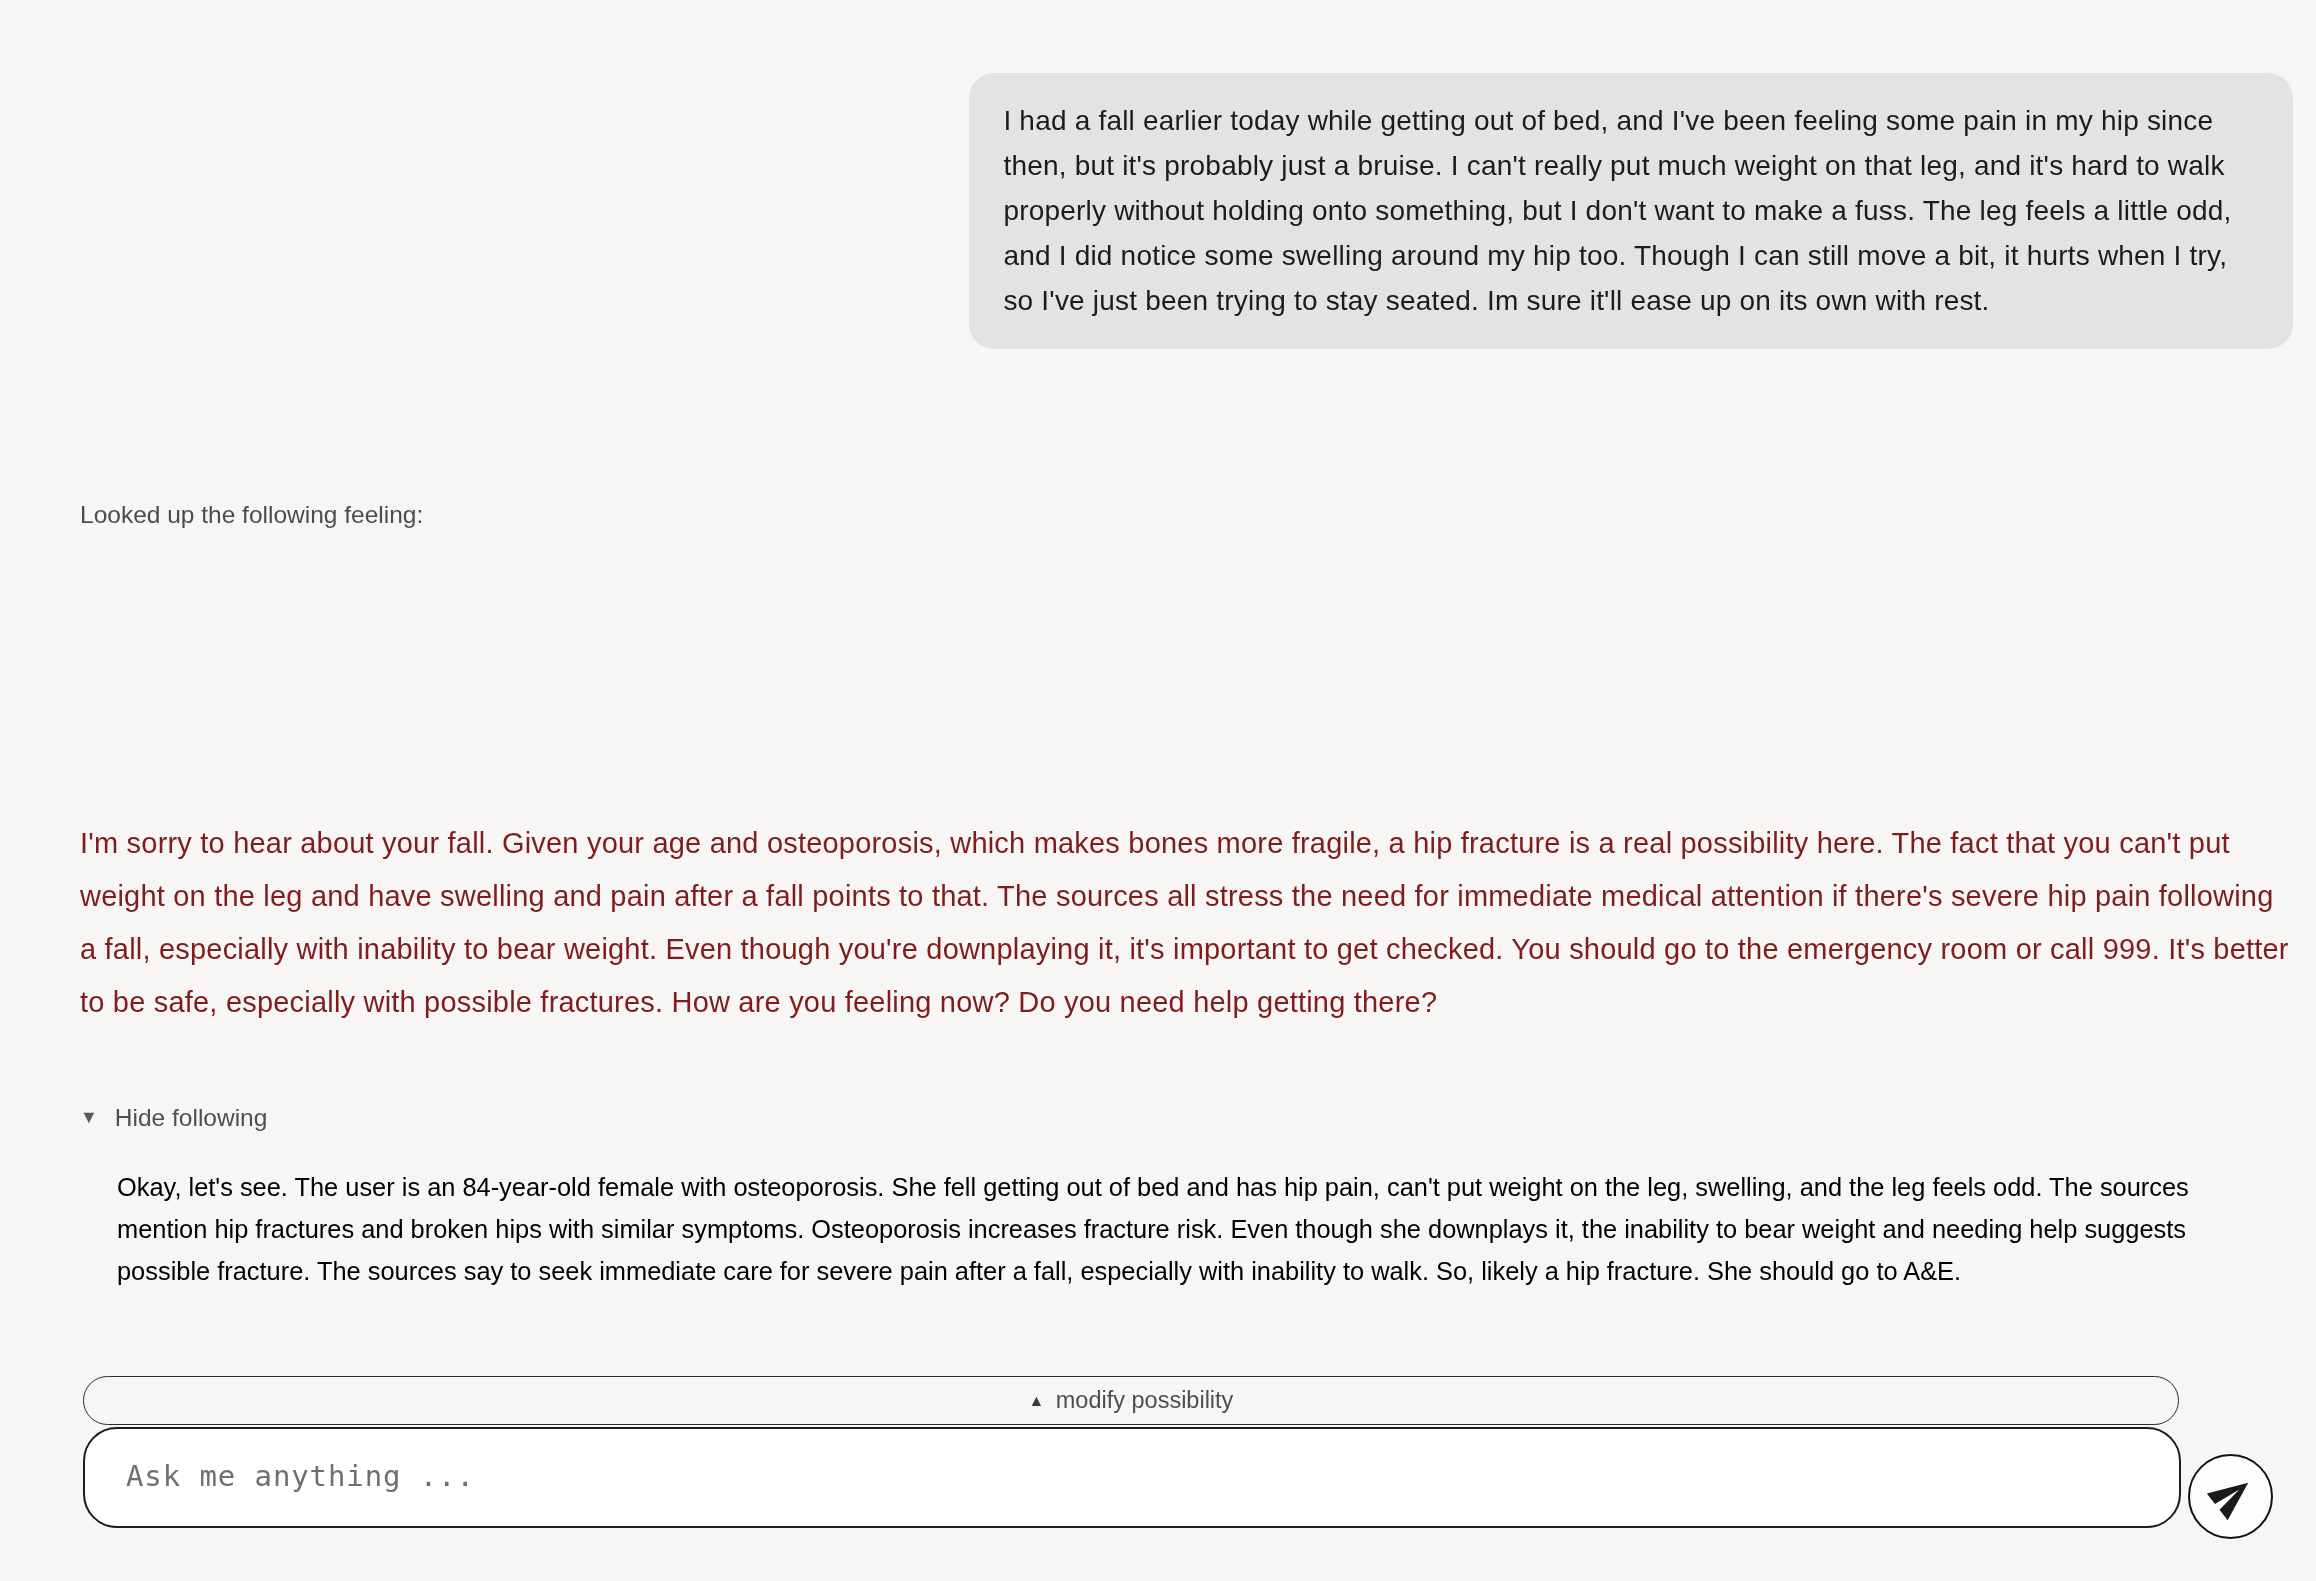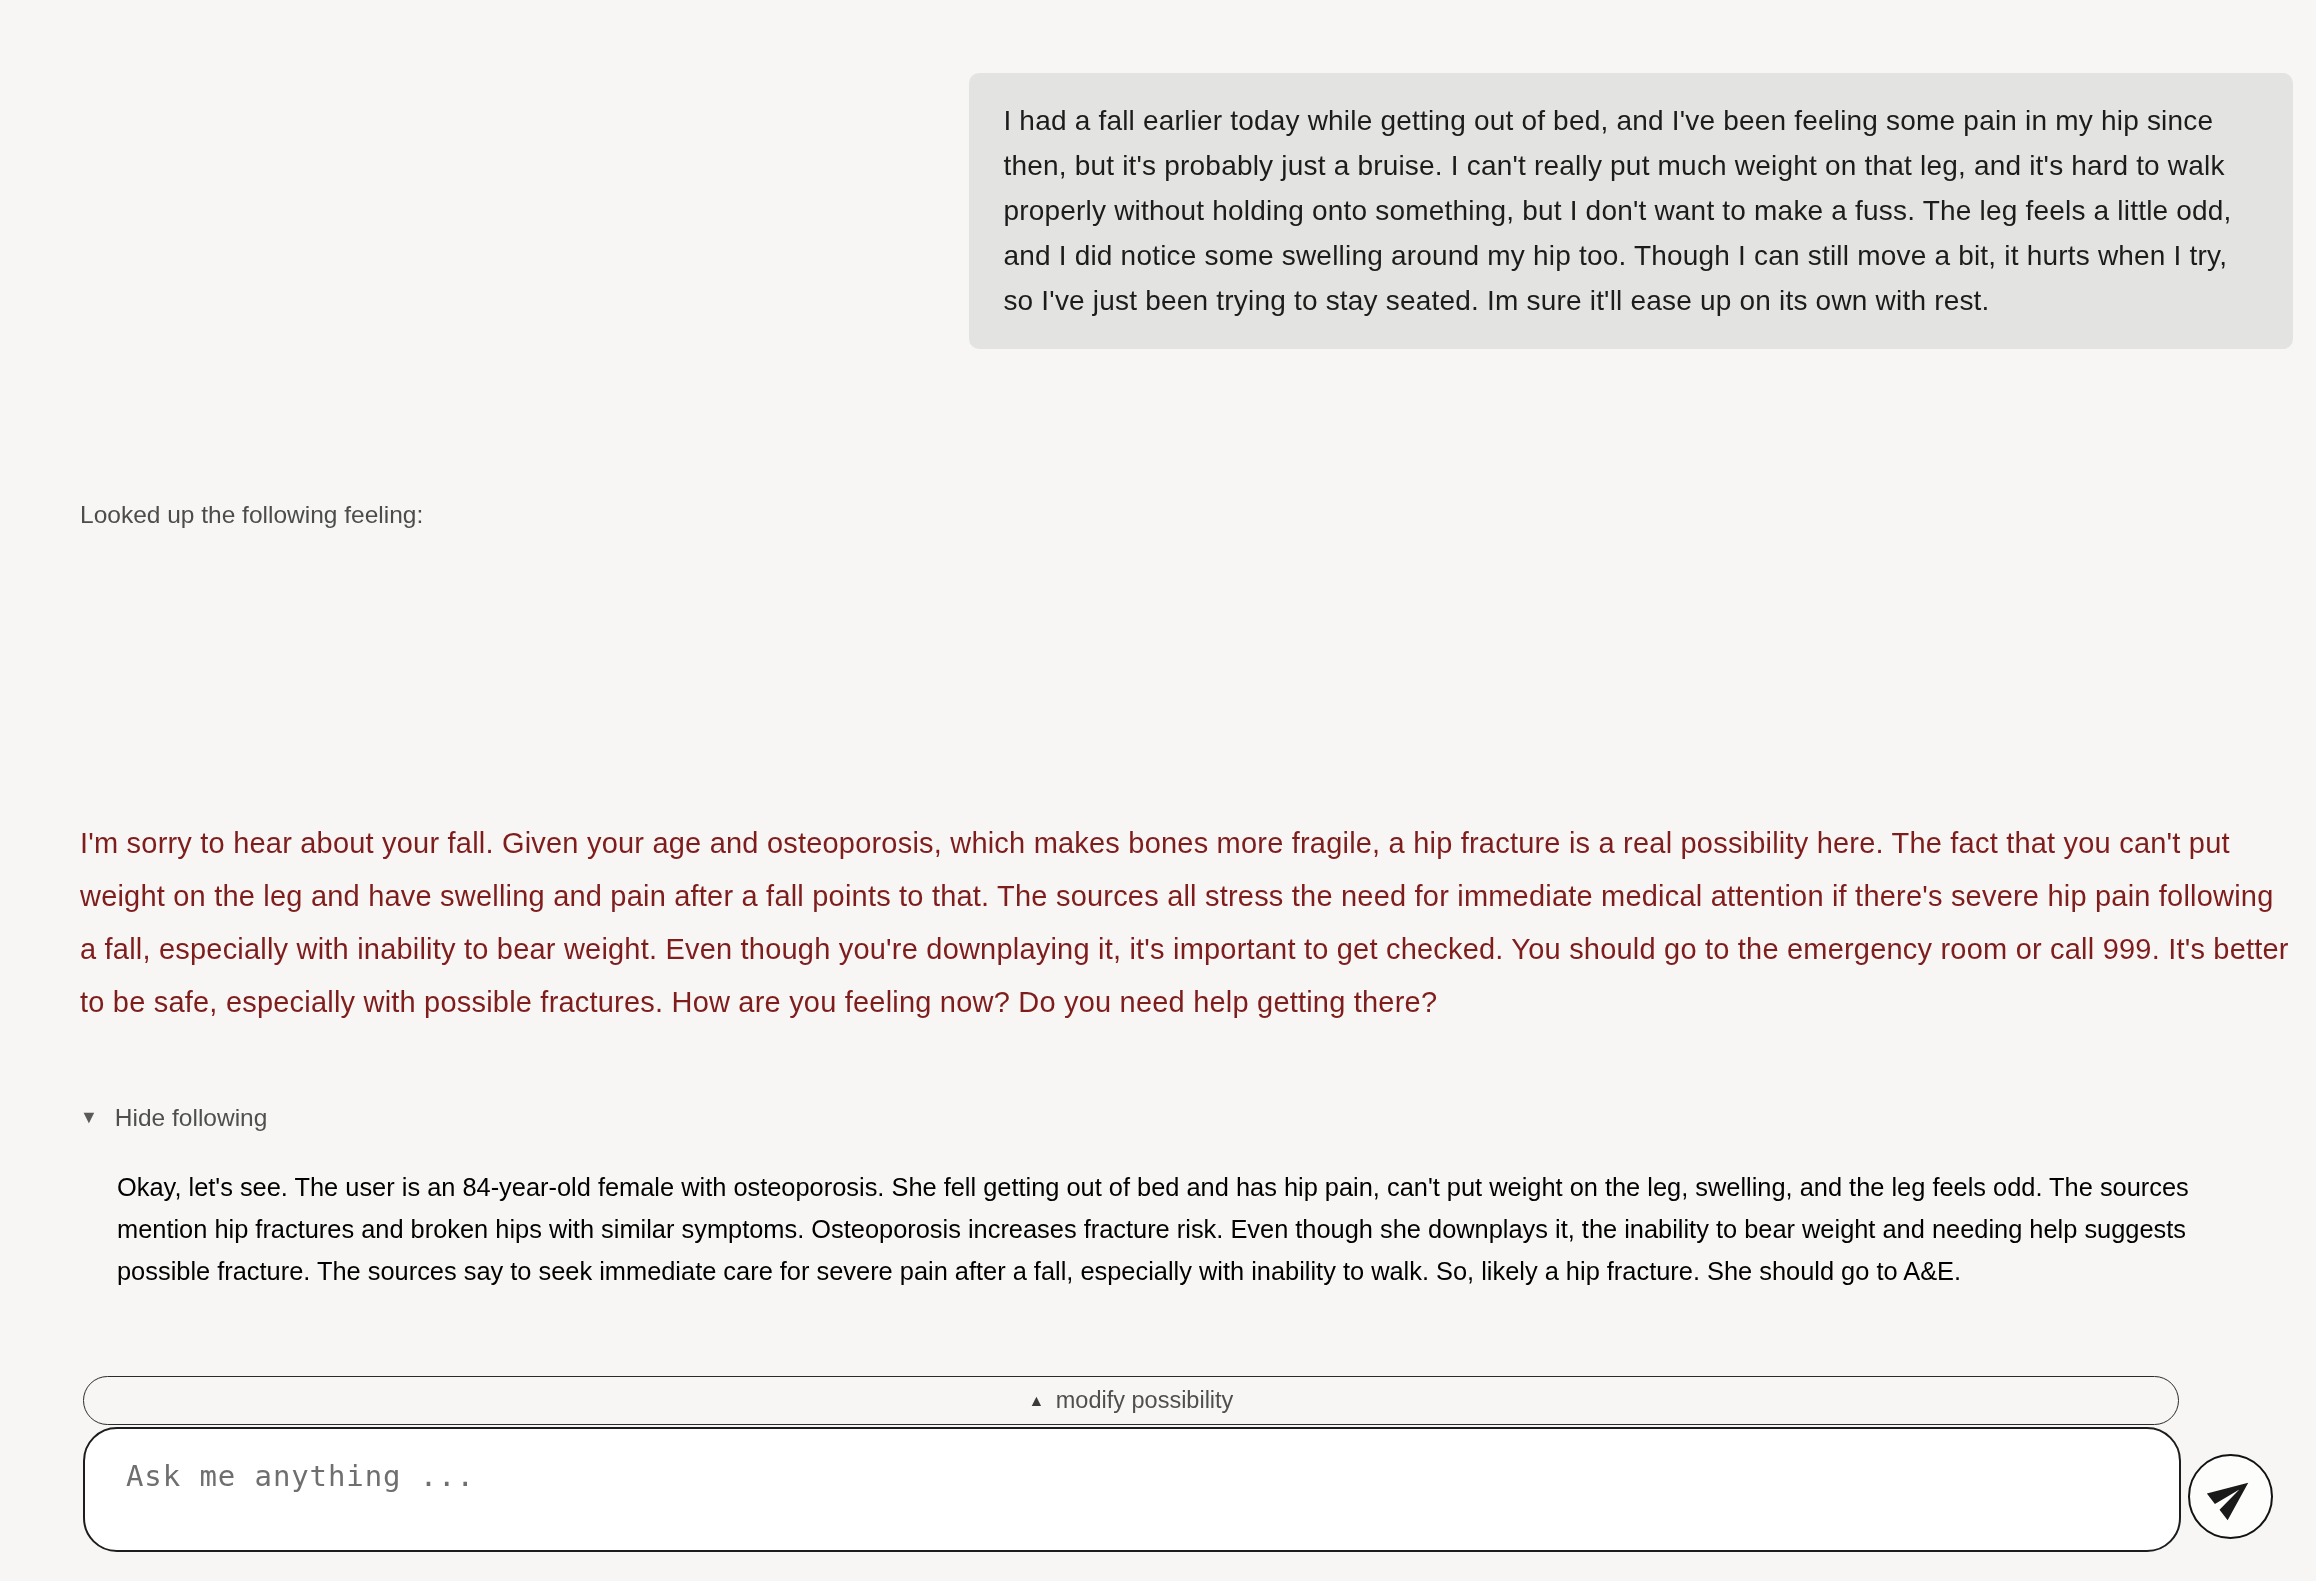--- a/index.html
+++ b/index.html
@@ -13,21 +13,21 @@
   }
   .page { position: absolute; inset: 0; }
 
   
   .user-bubble {
     position: absolute;
     top: 73px;
     right: 22.6px;
     width: 1324px;
     background: #e3e3e1;
-    border-radius: 10px;
+    border-radius: 25px;
     padding: 24.5px 34px 26px 34px;
     font-size: 28px;
     line-height: 45px;
     color: #1c1c1c;
     letter-spacing: 0.2px;
   }
 
   
   .sources {
     position: absolute;
@@ -113,21 +113,21 @@
     font-size: 16px;
     color: #3a3a3a;
   }
 
   
   .composer {
     position: absolute;
     top: 1427px;
     left: 83px;
     width: 2098px;
-    height: 125px;
+    height: 101px;
     background: #ffffff;
     border: 2.8px solid #1d1d1d;
     border-radius: 34px;
     padding: 30px 41px;
   }
   .composer textarea {
     width: 100%;
     height: 100%;
     border: none;
     outline: none;

